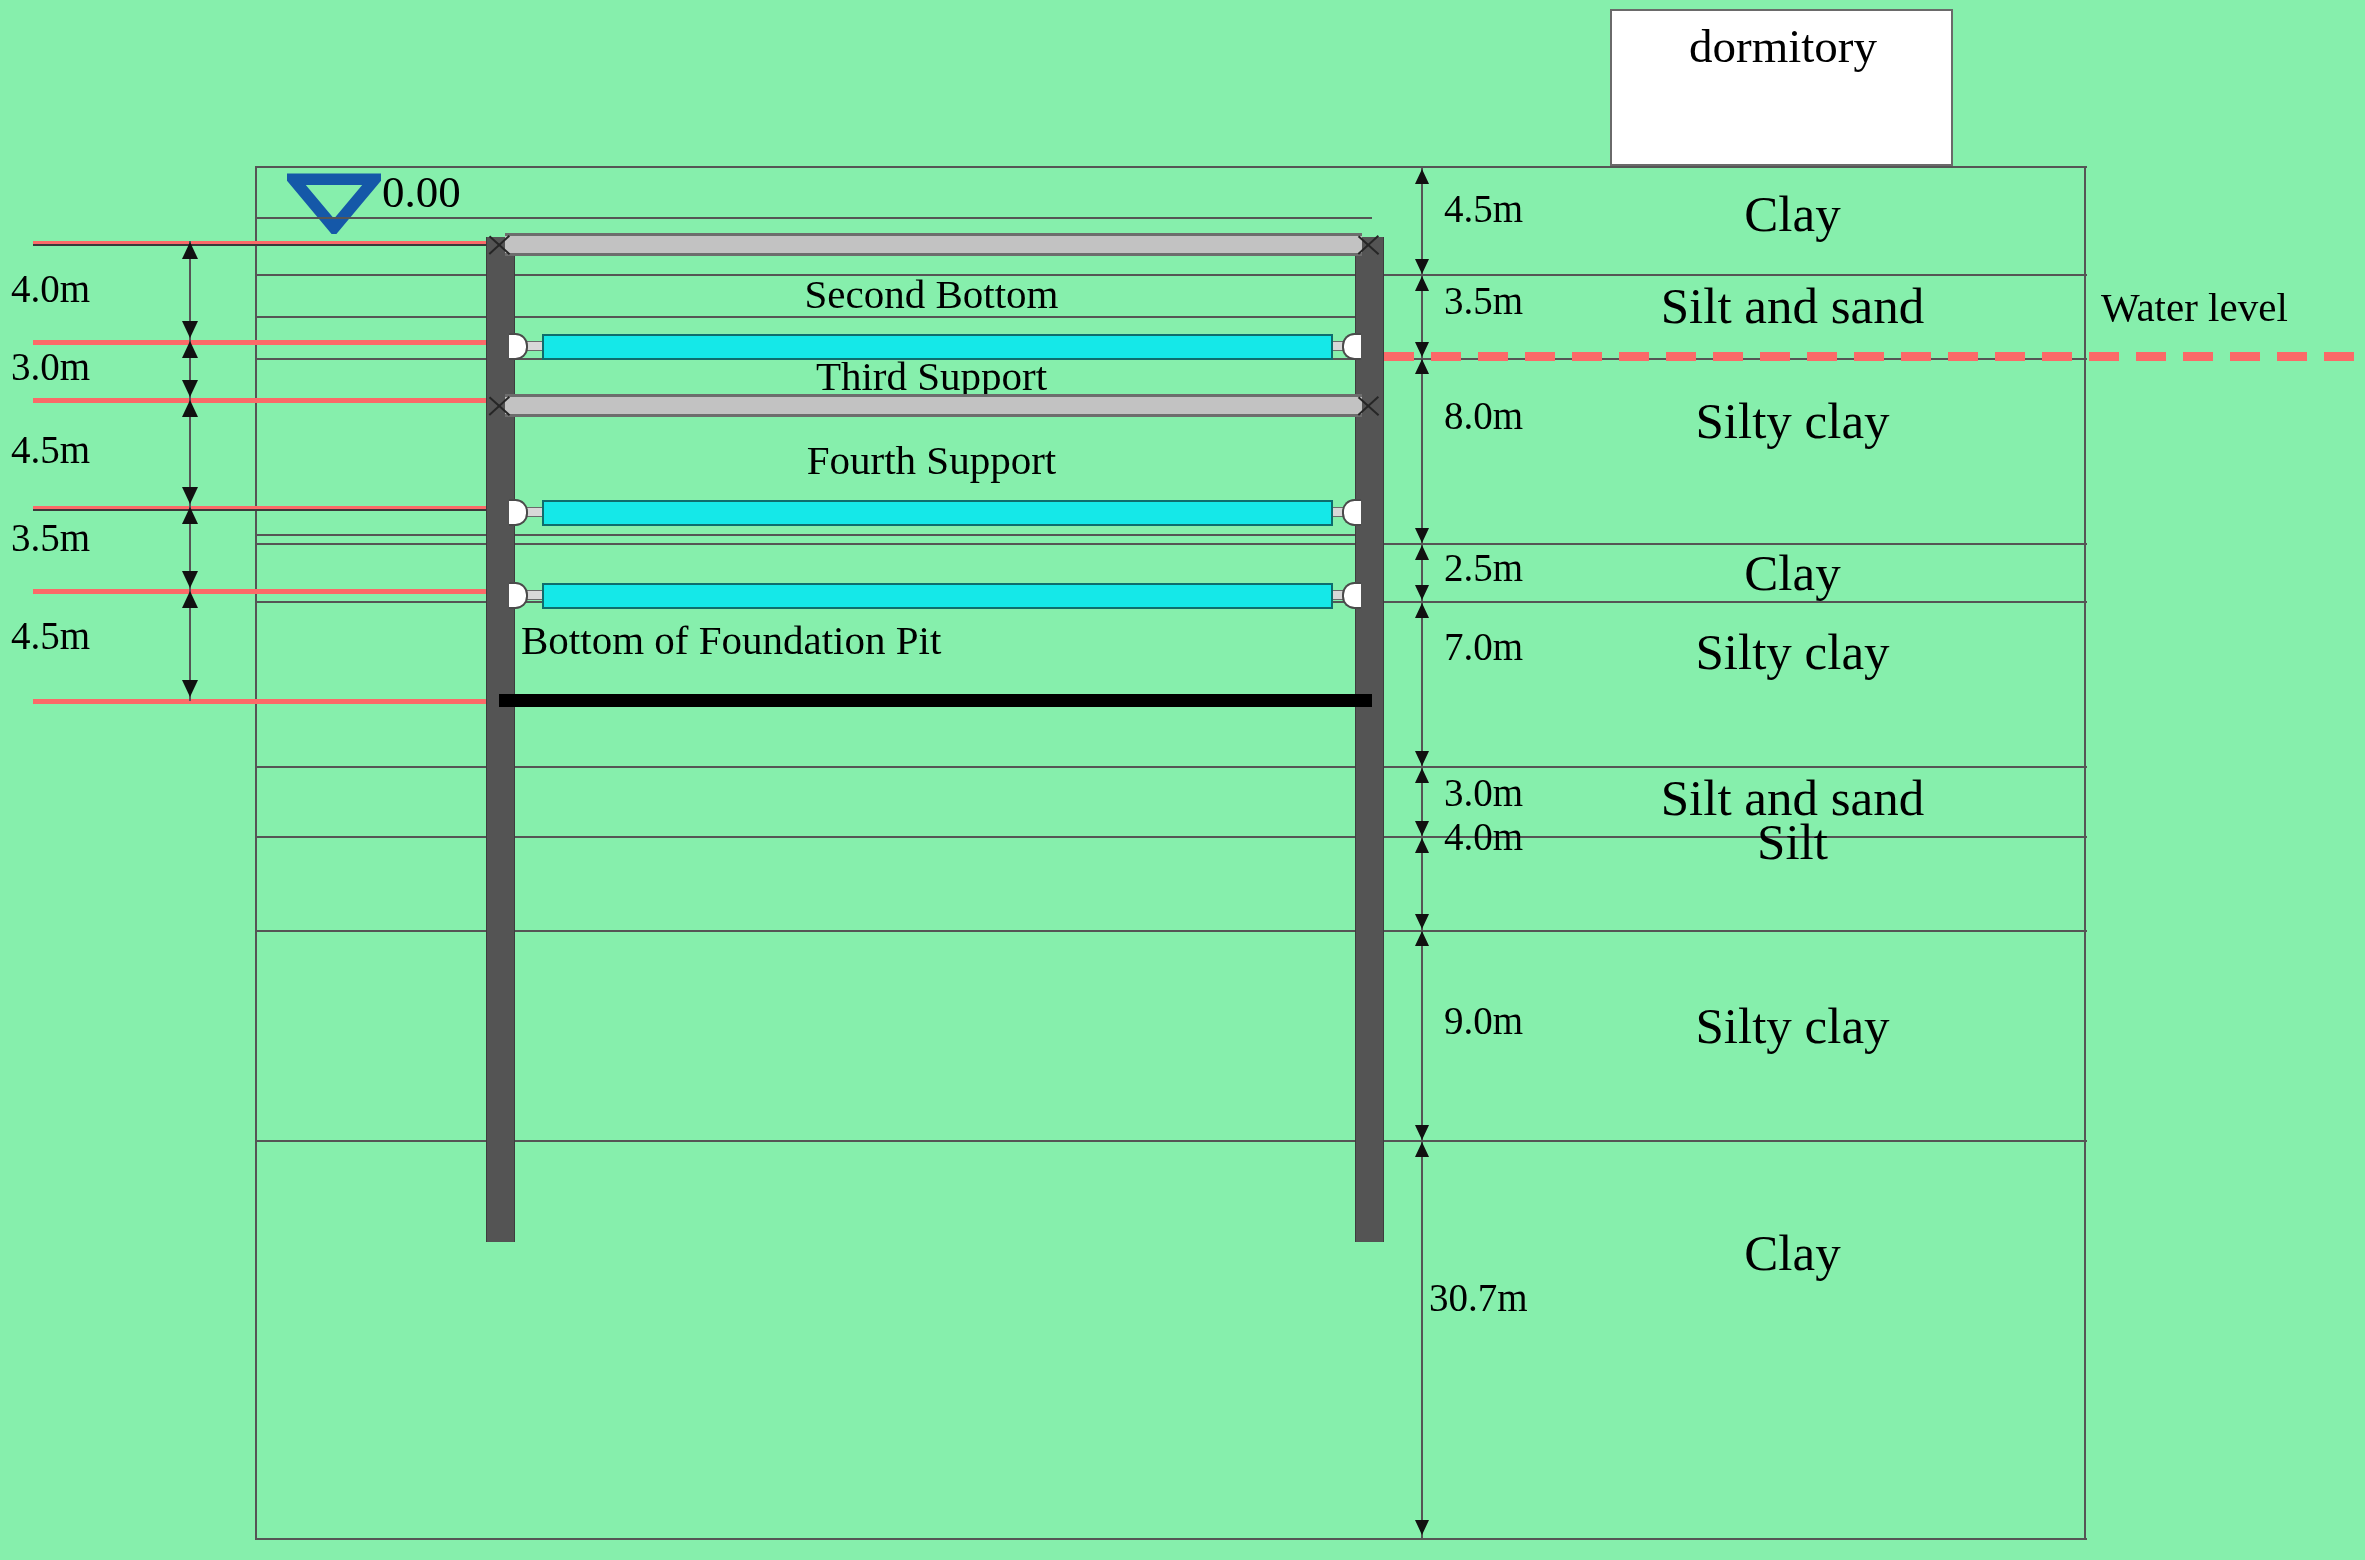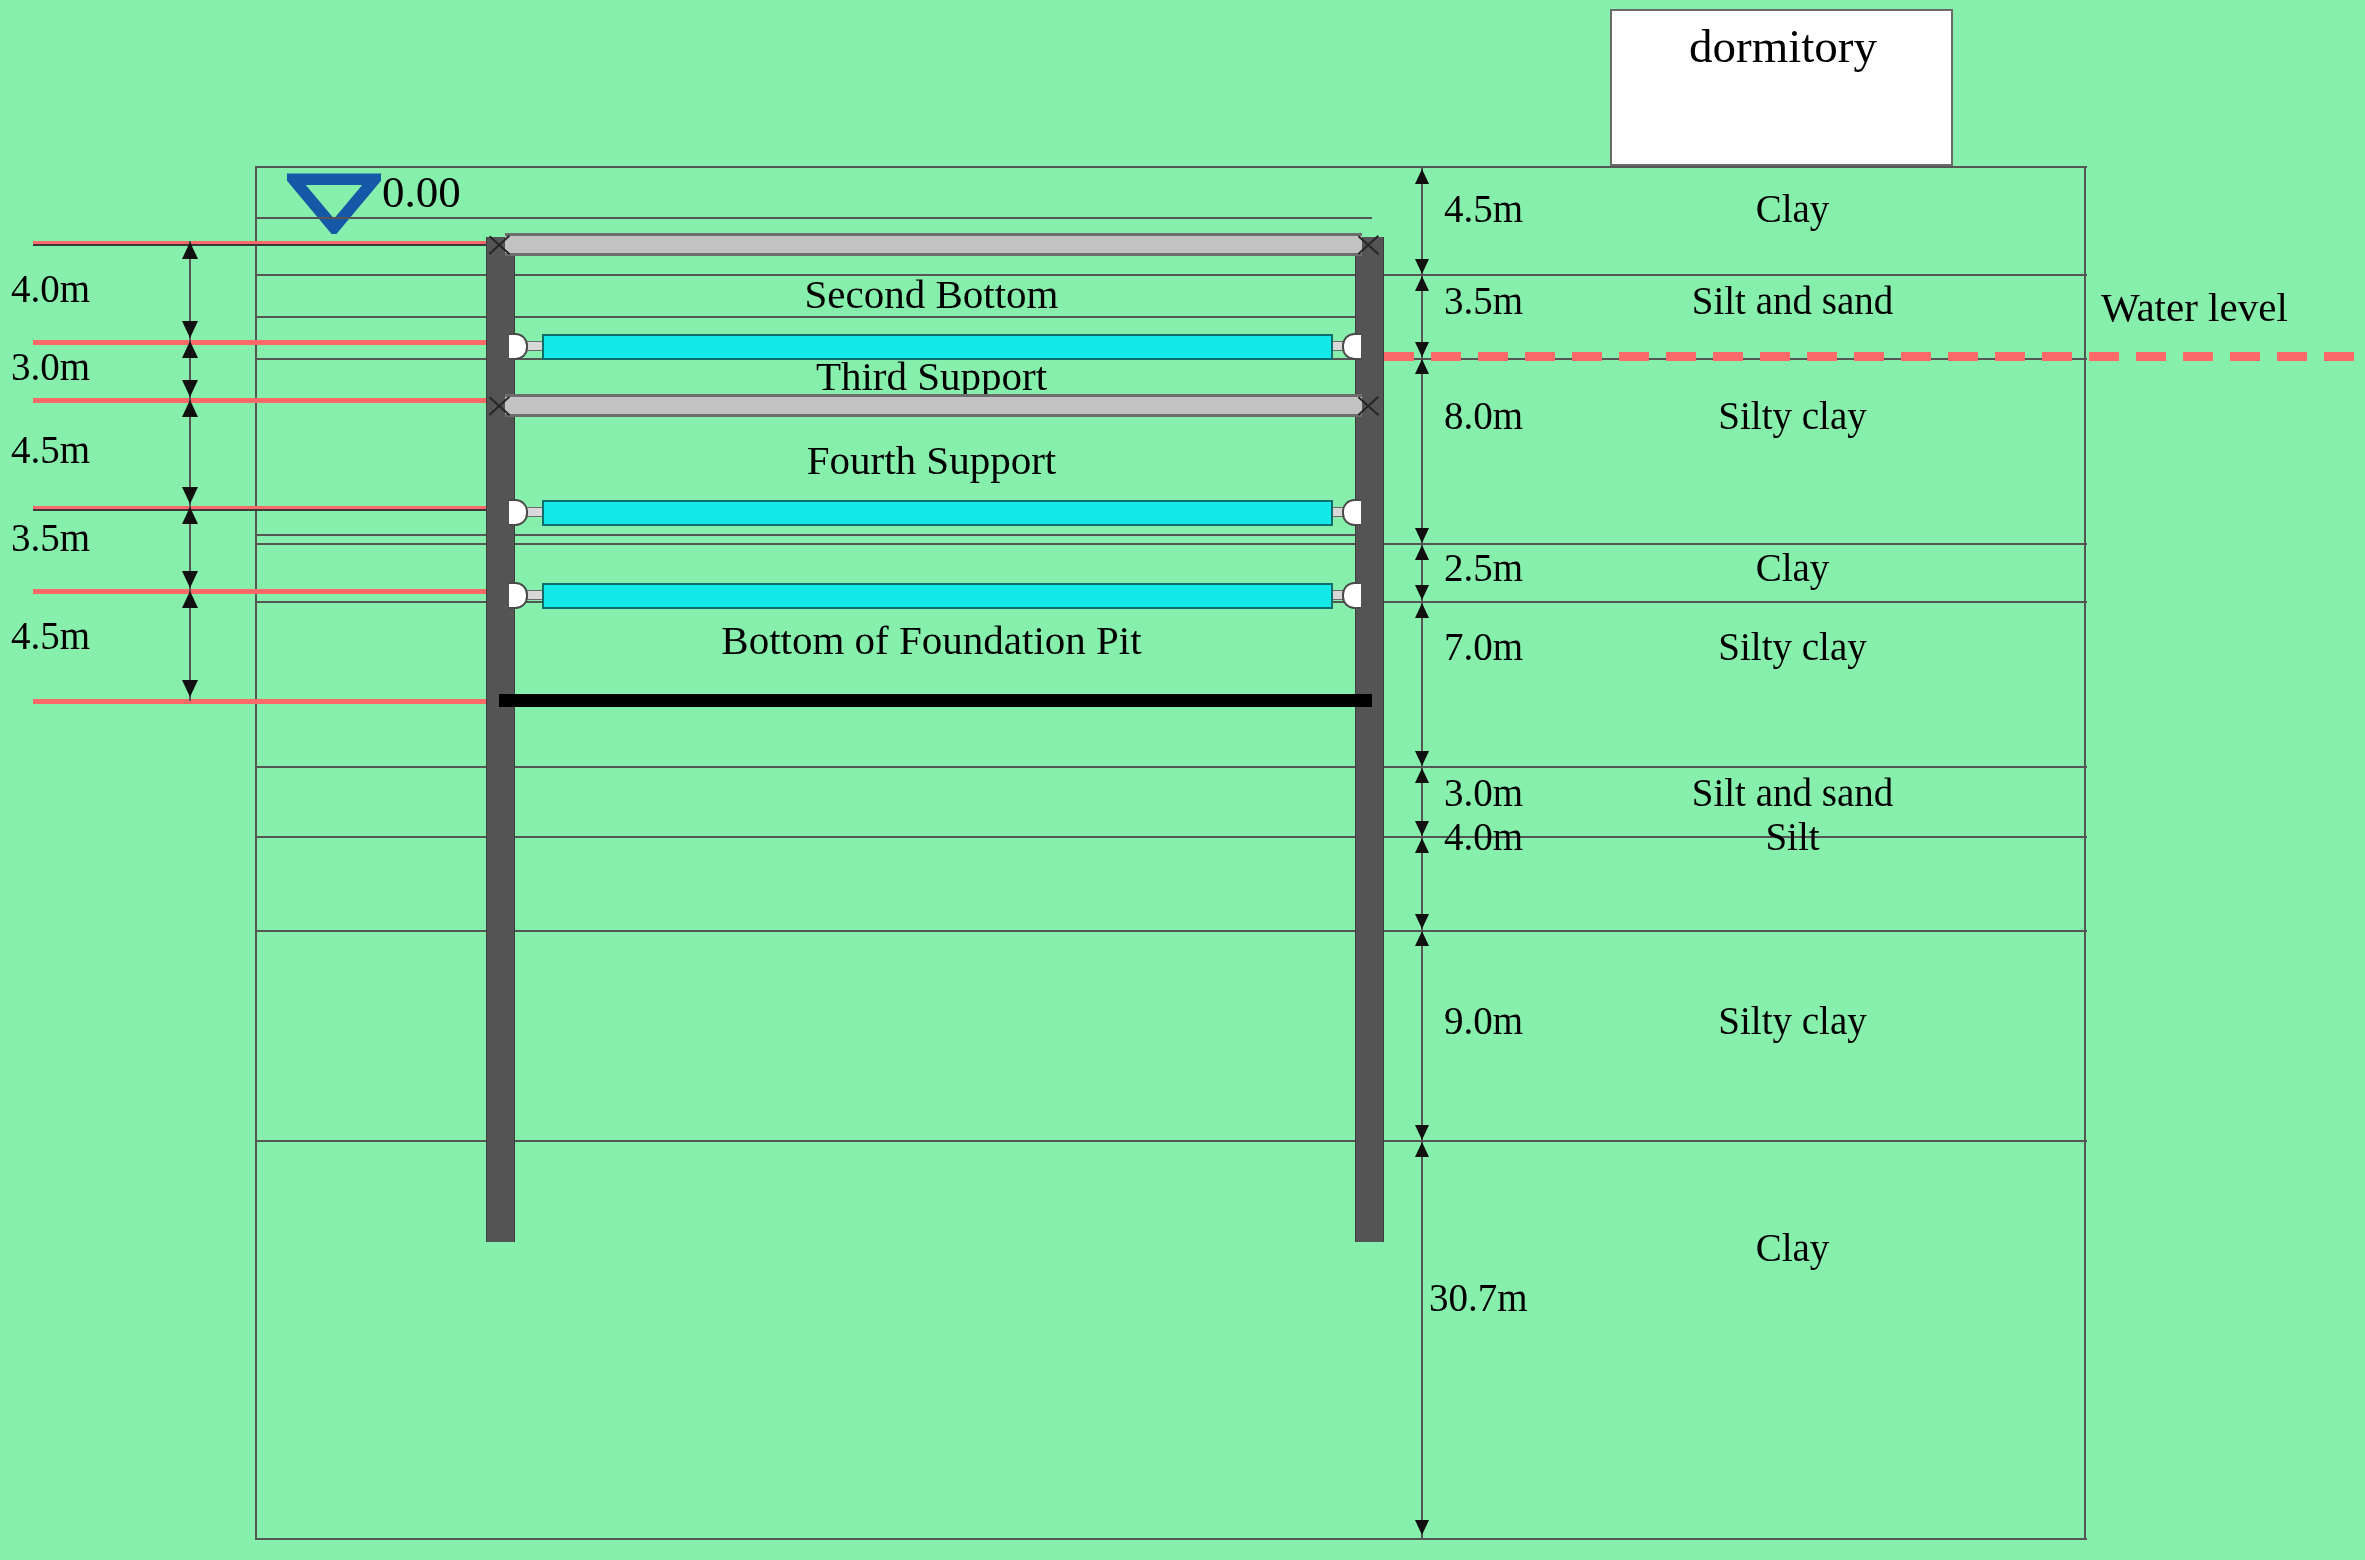--- a/index.html
+++ b/index.html
@@ -29,21 +29,21 @@
   .lbl {
     position: absolute;
     color: #000000;
     font-family: "Liberation Serif", "DejaVu Serif", serif;
     white-space: nowrap;
     line-height: 1;
   }
   .lbl-support   { font-size: 41px; }
   .lbl-dim-left  { font-size: 39px; }
   .lbl-soil-d    { font-size: 39px; }
-  .lbl-soil-n    { font-size: 39px; }
+  .lbl-soil-n    { font-size: 51px; }
   .lbl-elev      { font-size: 45px; }
   .lbl-dorm      { font-size: 47px; }
   .lbl-water     { font-size: 41px; }
 
   
   .wall {
     position: absolute;
     background: #545454;
     border-left: 1.6px solid #3d3d3d;
     border-right: 1.6px solid #3d3d3d;
@@ -231,21 +231,21 @@
   <div class="strut-steel" style="left:542px; top:500px; width:787px; height:22px;"></div>
   <div class="strut-cap cap-left" style="left:509px; top:499px;"></div>
   <div class="strut-cap cap-right" style="left:1342px; top:499px;"></div>
 
   <div class="strut-rod" style="left:511px; top:590px; width:62px;"></div>
   <div class="strut-rod" style="left:1294px; top:590px; width:62px;"></div>
   <div class="strut-steel" style="left:542px; top:583px; width:787px; height:22px;"></div>
   <div class="strut-cap cap-left" style="left:509px; top:582px;"></div>
   <div class="strut-cap cap-right" style="left:1342px; top:582px;"></div>
 
-  <div class="lbl lbl-support" style="left:499px; top:620px; width:865px; text-align:center;">Bottom of Foundation Pit</div>
+  <div class="lbl lbl-support" style="left:521px; top:620px; width:865px; text-align:left;">Bottom of Foundation Pit</div>
   <div class="pit-bottom" style="left:499px; top:694px; width:873px;"></div>
 
   <div class="water-dash" style="left:1384px; top:352px; width:978px;"></div>
   <div class="lbl lbl-water" style="left:2101px; top:287px;">Water level</div>
 
   <div class="dimcol" style="left:1421px; top:168px; height:1372px;"></div>
 
   <div class="sarrow-up" style="left:1415px; top:169px;"></div>
   <div class="sarrow-dn" style="left:1415px; top:259px;"></div>
   <div class="lbl lbl-soil-d" style="left:1444px; top:189px;">4.5m</div>

